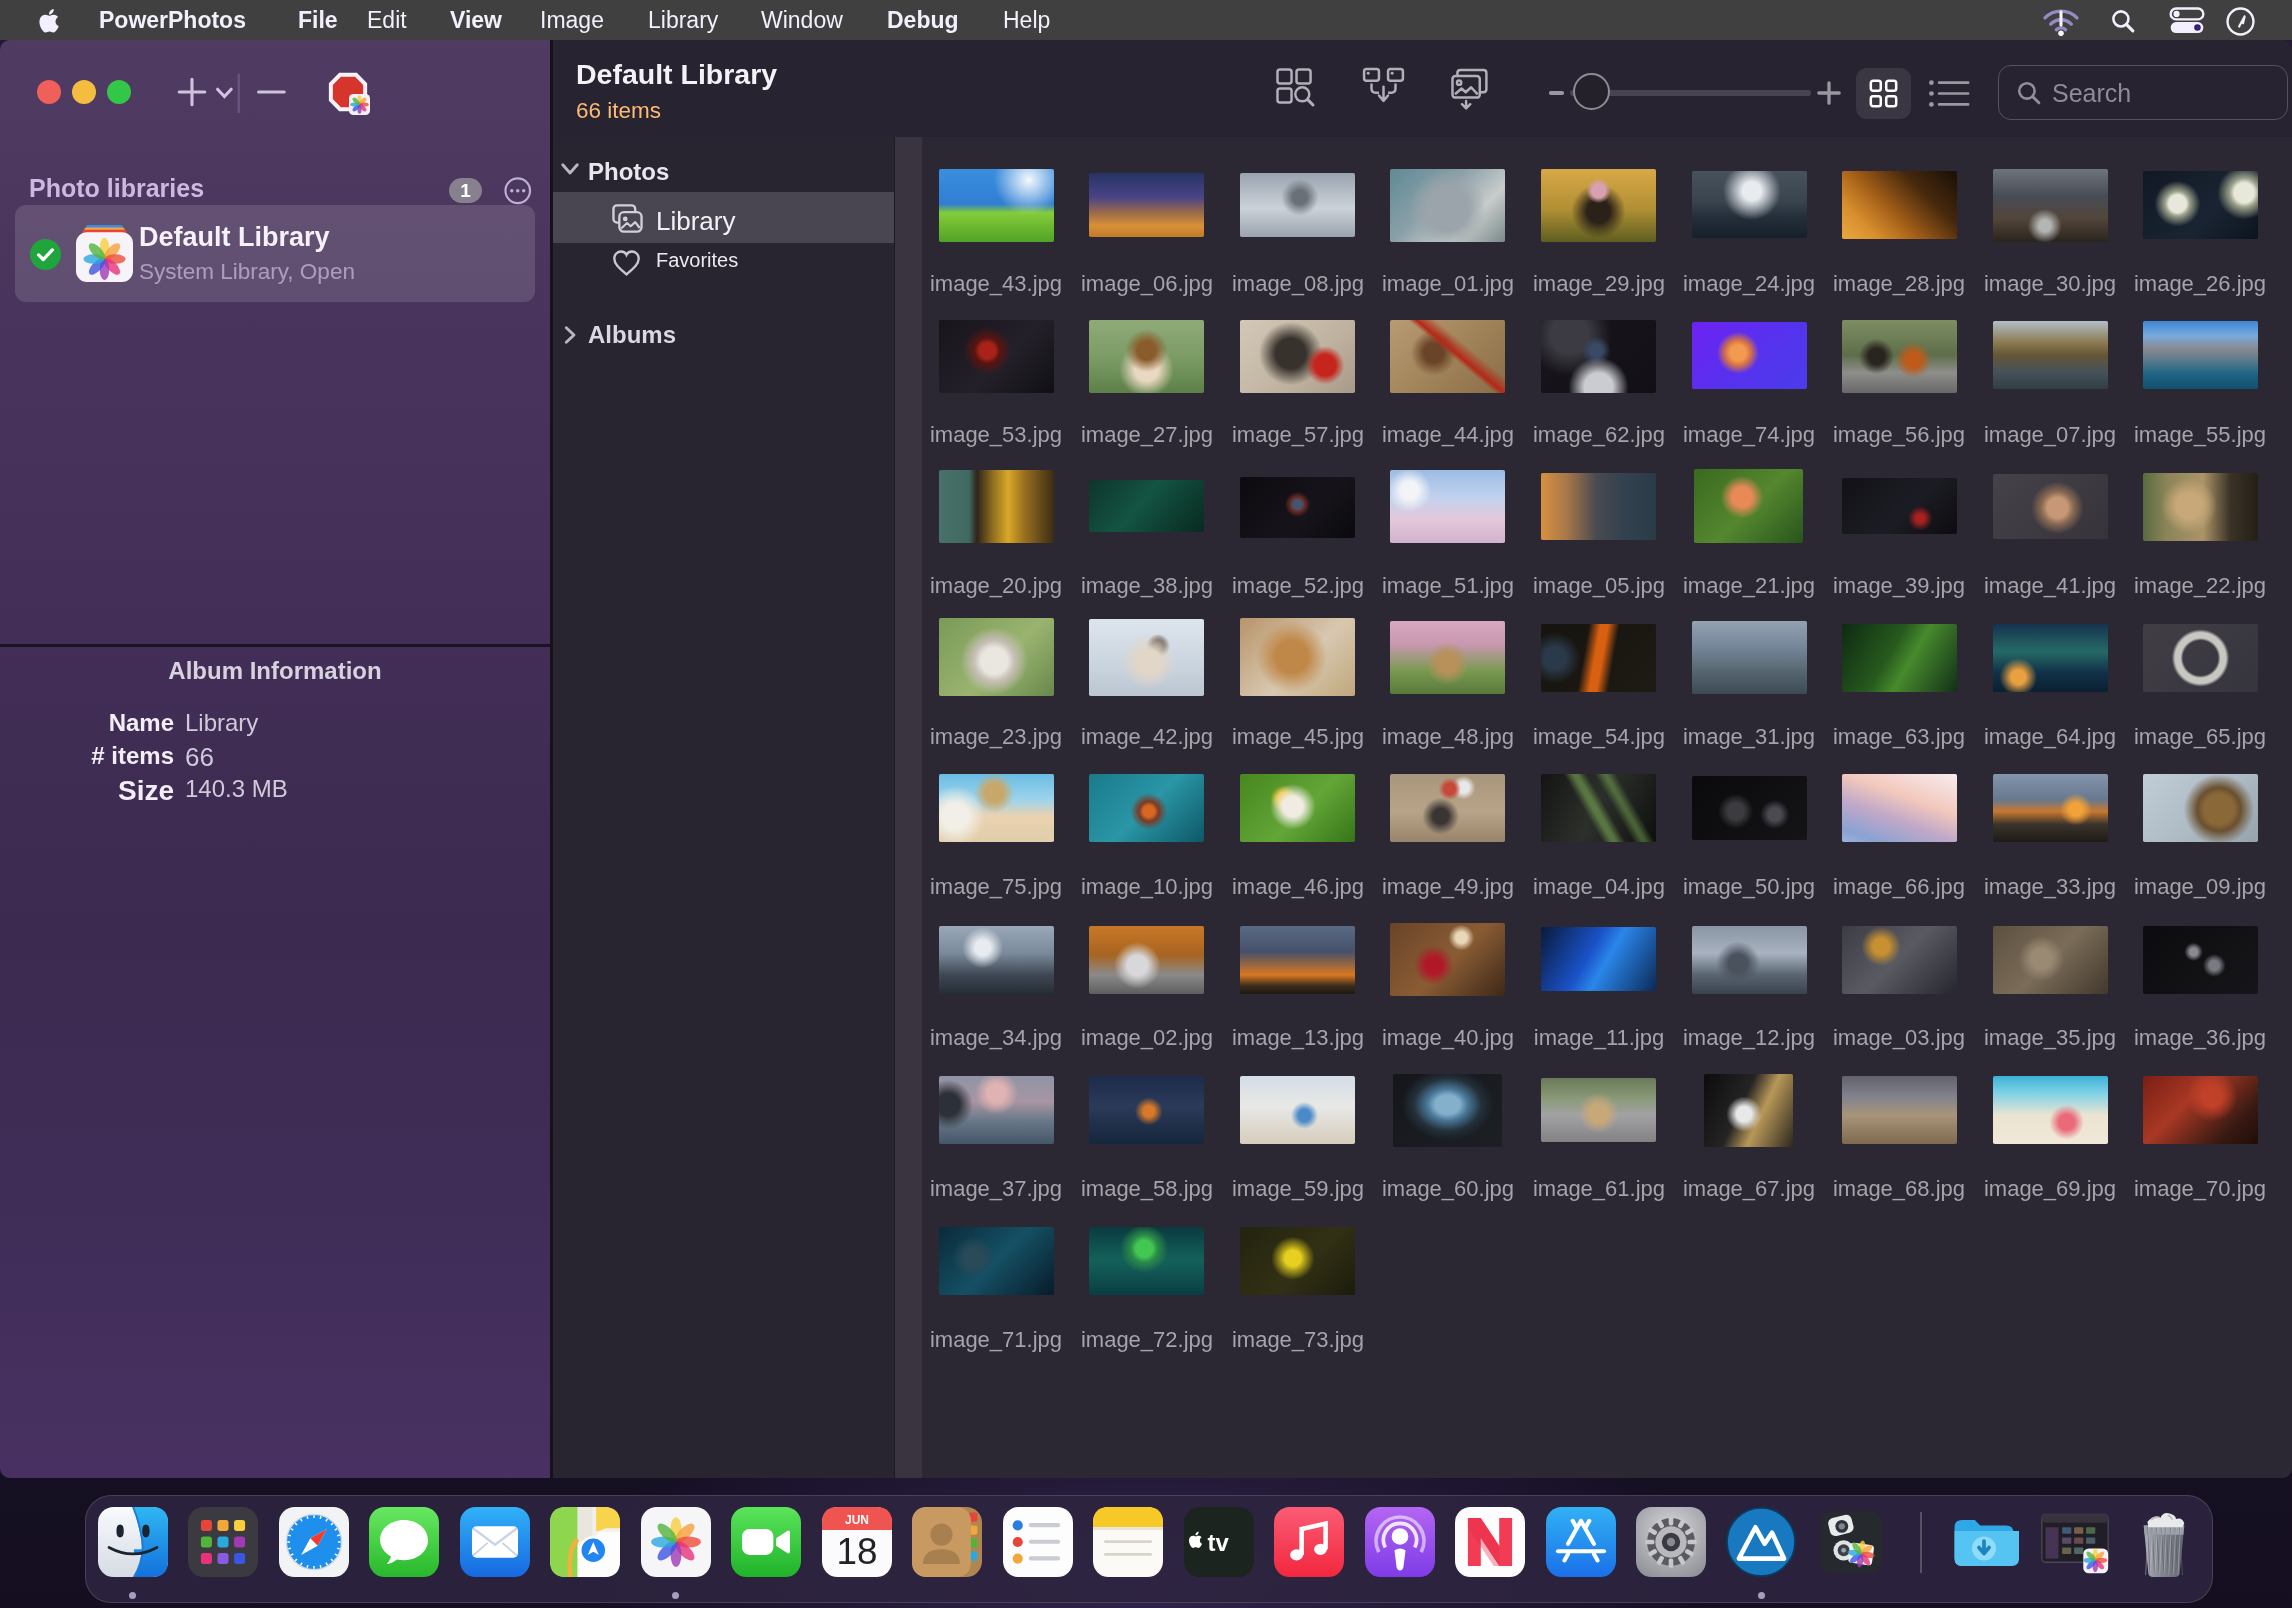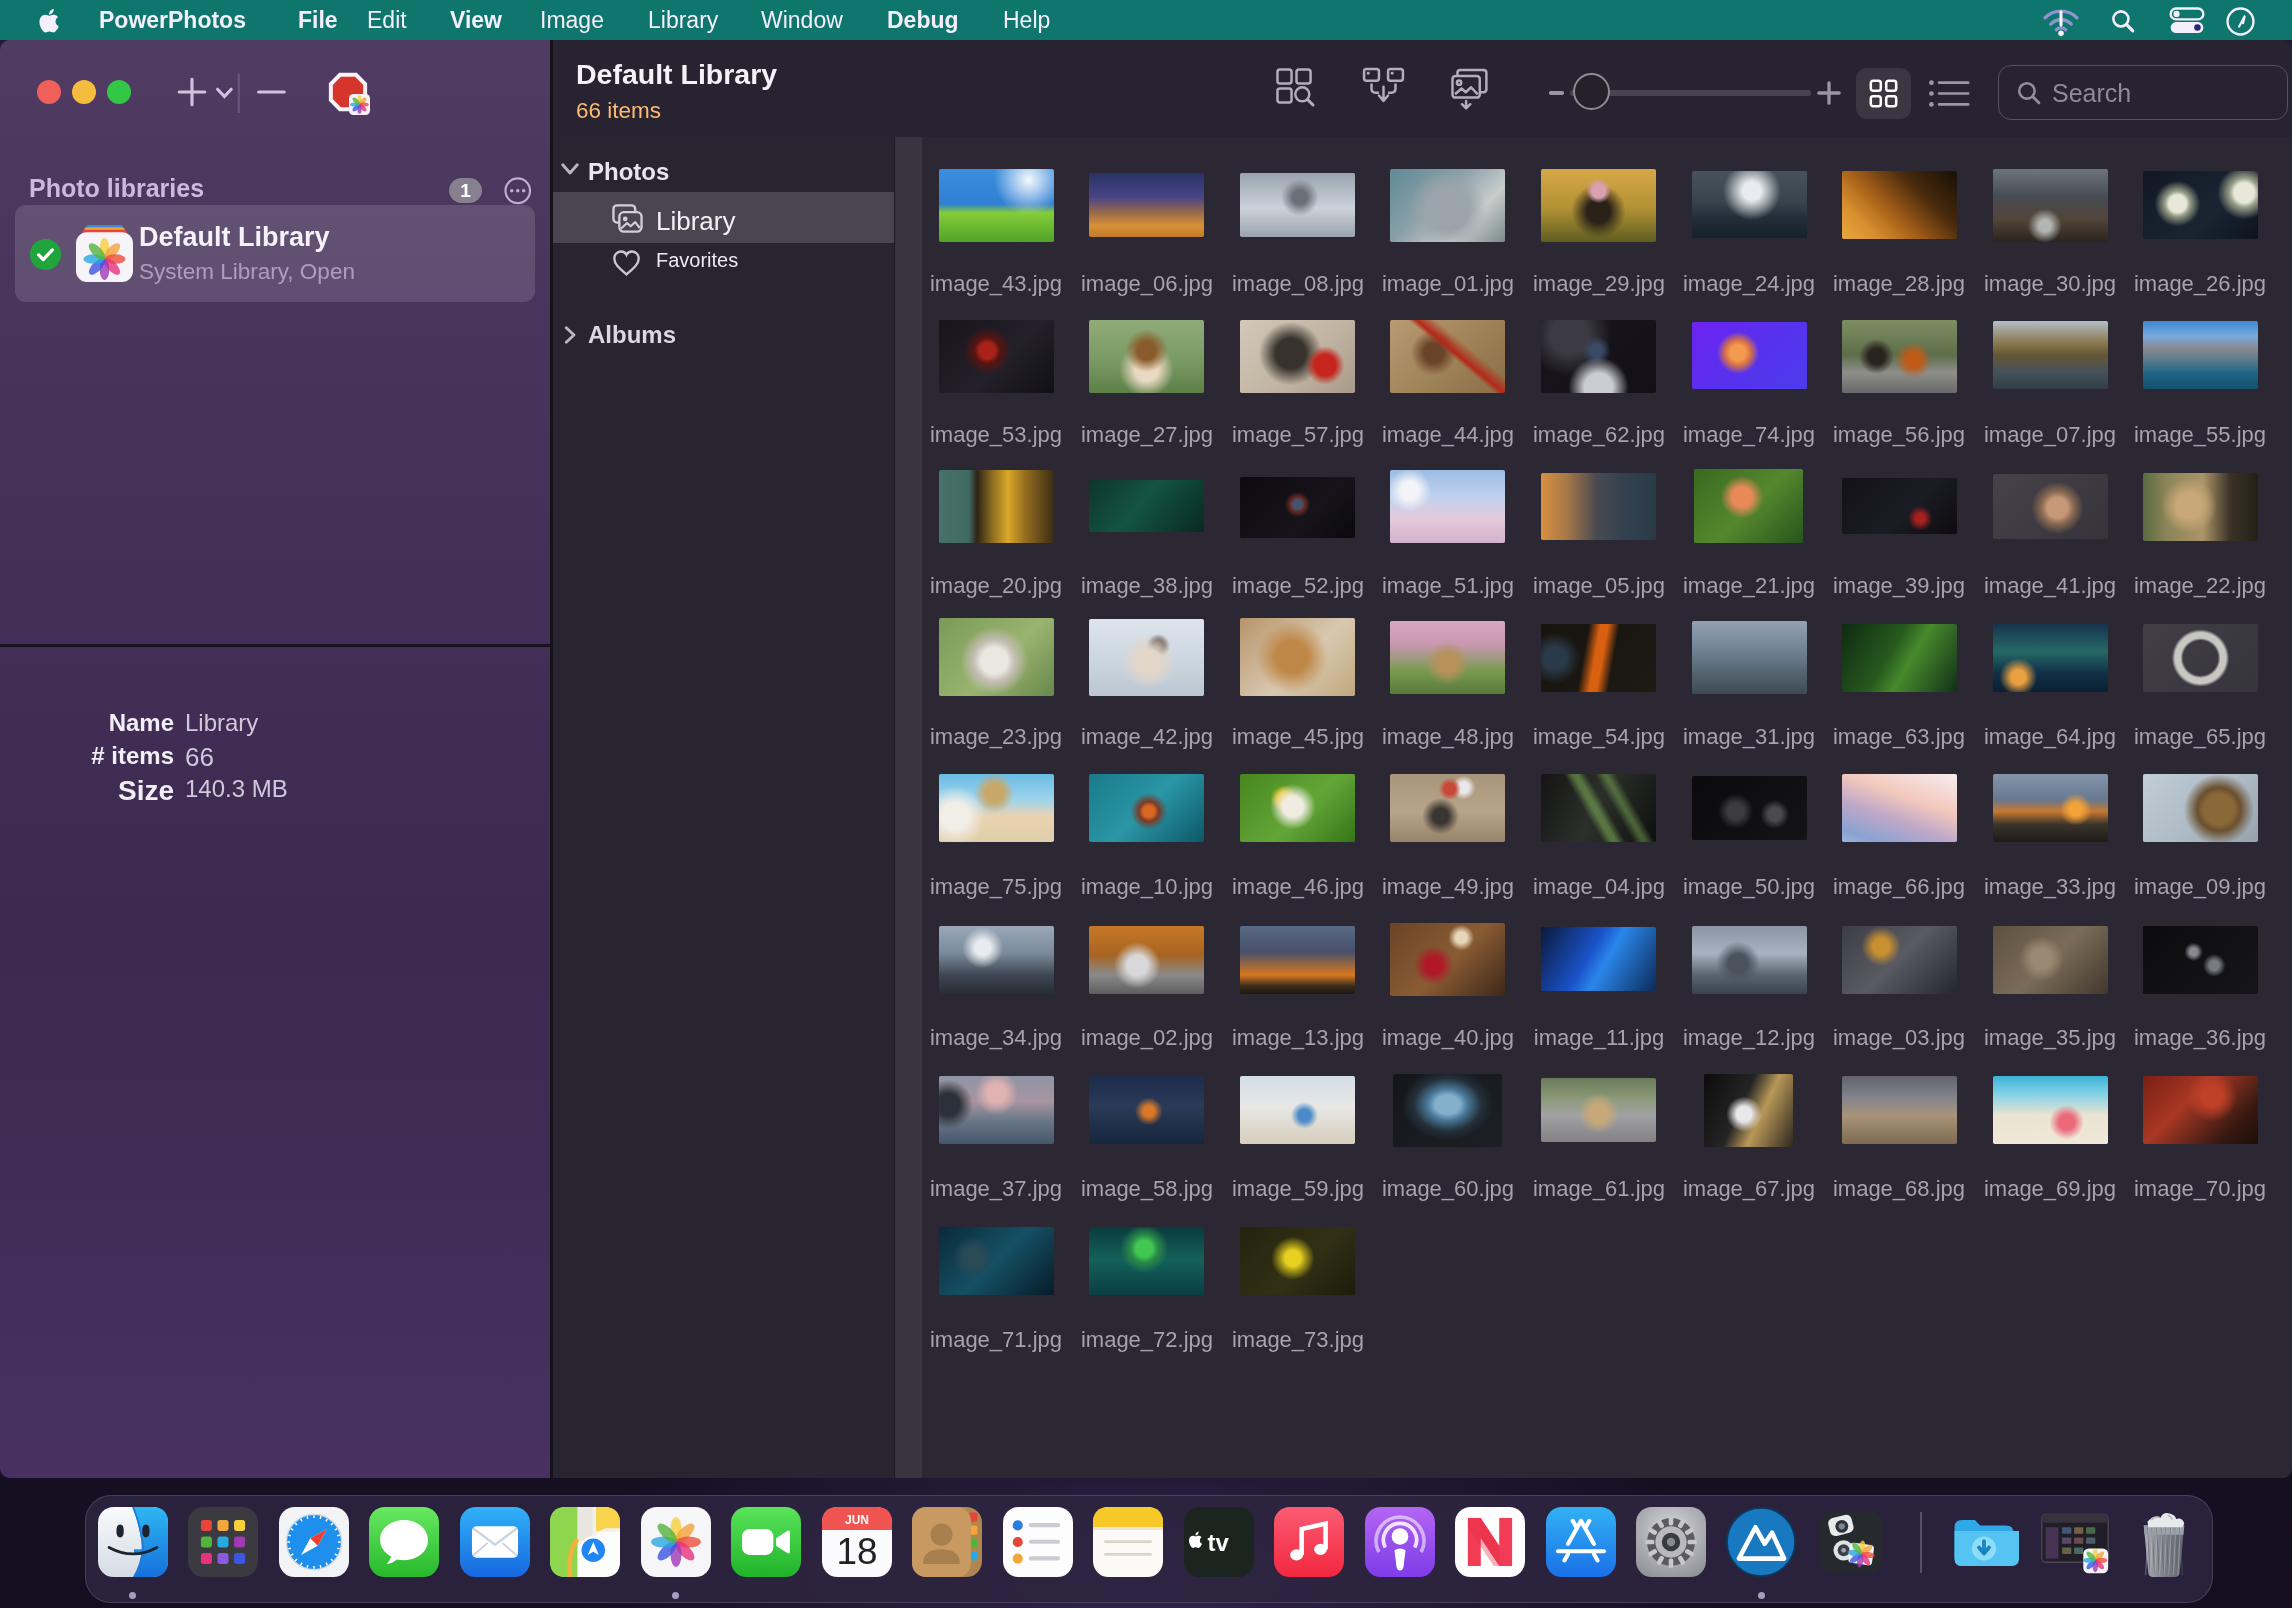--- a/index.html
+++ b/index.html
@@ -1,18 +1,18 @@
 <!DOCTYPE html>
 <html style="font-size:14.7px"><head><meta charset="utf-8">
 <style>
 html,body{margin:0;padding:0;width:2292px;height:1609px;overflow:hidden;
  font-family:"Liberation Sans",sans-serif;-webkit-font-smoothing:antialiased;}
 body{background:radial-gradient(ellipse 826px 275px at 50% 98%, #32254e 0%, rgba(50,37,78,0) 70%),linear-gradient(180deg,#241b38 0%,#1f1630 55%,#140e20 100%);position:relative;}
 .abs{position:absolute;}
-#menubar{position:absolute;left:0;top:0;width:2292px;height:40px;background:#0f766e;color:#f3effc;}
+#menubar{position:absolute;left:0;top:0;width:2292px;height:40px;background:#404040;color:#f3effc;}
 #menubar .mi{position:absolute;top:0;height:40px;line-height:40px;font-size:23px;}
 #win{position:absolute;left:0;top:40px;width:2292px;height:1438px;border-radius:10px;overflow:hidden;background:#272330;}
 #sidebar{position:absolute;left:0;top:0;width:550px;height:1438px;
  background:linear-gradient(180deg,#503b62 0%,#48335c 22%,#422e56 42%,#3c2a50 62%,#402d58 82%,#483162 100%);}
 #sbdiv{position:absolute;left:550px;top:0;width:2.8px;height:1438px;background:#161219;}
 #panel2{position:absolute;left:553px;top:0;width:341px;height:1438px;background:#282430;}
 #split{position:absolute;left:894px;top:97px;width:28.5px;height:1341px;background:#393440;border-left:0.9px solid #1d1a22;border-right:0.9px solid #1d1a22;box-sizing:border-box;}
 #content{position:absolute;left:922px;top:97px;width:1370px;height:1341px;background:#2b2733;}
 #ctop{position:absolute;left:553px;top:0;width:1739px;height:97px;background:#272330;}
 .fn{position:absolute;width:156px;text-align:center;font-size:22px;color:#a6a3ab;}
@@ -114,20 +114,21 @@
           <ellipse cx="0" cy="-11.5" rx="5.2" ry="11.5" fill="#e9327c" opacity=".8" transform="rotate(135)"></ellipse>
           <ellipse cx="0" cy="-11.5" rx="5.2" ry="11.5" fill="#a03ab4" opacity=".8" transform="rotate(180)"></ellipse>
           <ellipse cx="0" cy="-11.5" rx="5.2" ry="11.5" fill="#3c55e2" opacity=".8" transform="rotate(225)"></ellipse>
           <ellipse cx="0" cy="-11.5" rx="5.2" ry="11.5" fill="#2aa9e0" opacity=".8" transform="rotate(270)"></ellipse>
           <ellipse cx="0" cy="-11.5" rx="5.2" ry="11.5" fill="#52b43c" opacity=".8" transform="rotate(315)"></ellipse>
         </g>
       </svg>
 <div class="abs" style="left:139px;top:182px;font-size:27px;font-weight:700;color:#f5f2f9">Default Library</div>
 <div class="abs" style="left:139px;top:219px;font-size:22.5px;color:rgba(233,223,248,.55)">System Library, Open</div>
 <div class="abs" style="left:0;top:604px;width:550px;height:2.8px;background:#191323"></div>
+<div class="abs" style="left:0;top:617px;width:550px;text-align:center;font-size:24px;font-weight:600;color:#d7d2de">Album Information</div>
 <div class="abs" style="left:0px;top:669px;width:174px;text-align:right;font-size:24px;font-weight:700;color:#f1eef5">Name</div>
 <div class="abs" style="left:185px;top:669px;font-size:24px;color:#cfc9da">Library</div>
 <div class="abs" style="left:0px;top:702px;width:174px;text-align:right;font-size:24px;font-weight:700;color:#f1eef5"># items</div>
 <div class="abs" style="left:185px;top:702px;font-size:26px;color:#cfc9da">66</div>
 <div class="abs" style="left:0px;top:735px;width:174px;text-align:right;font-size:28px;font-weight:700;color:#f1eef5">Size</div>
 <div class="abs" style="left:185px;top:735px;font-size:24px;color:#cfc9da">140.3 MB</div>
 </div>
 <div id="sbdiv"></div>
     <div id="panel2"></div>
     <div id="split"></div>

